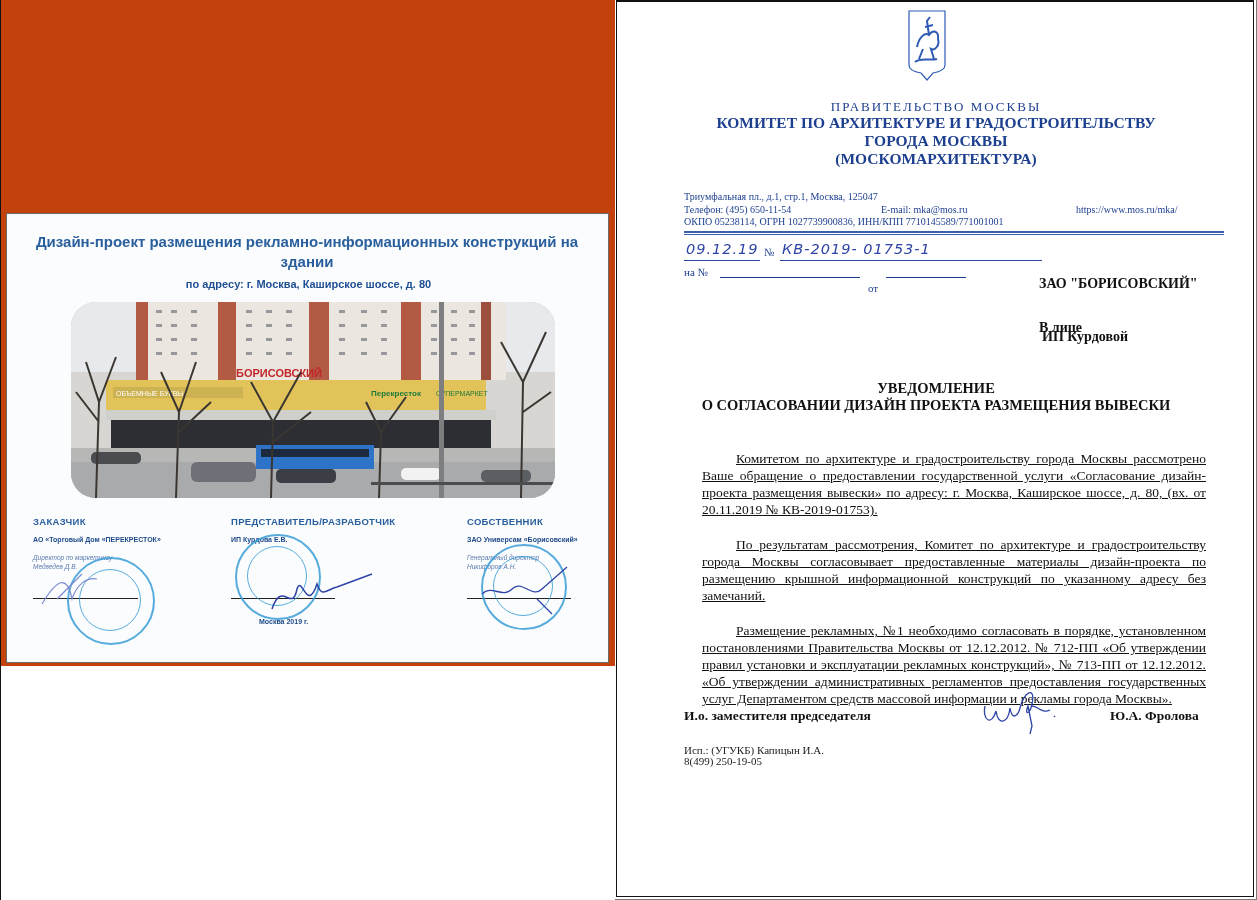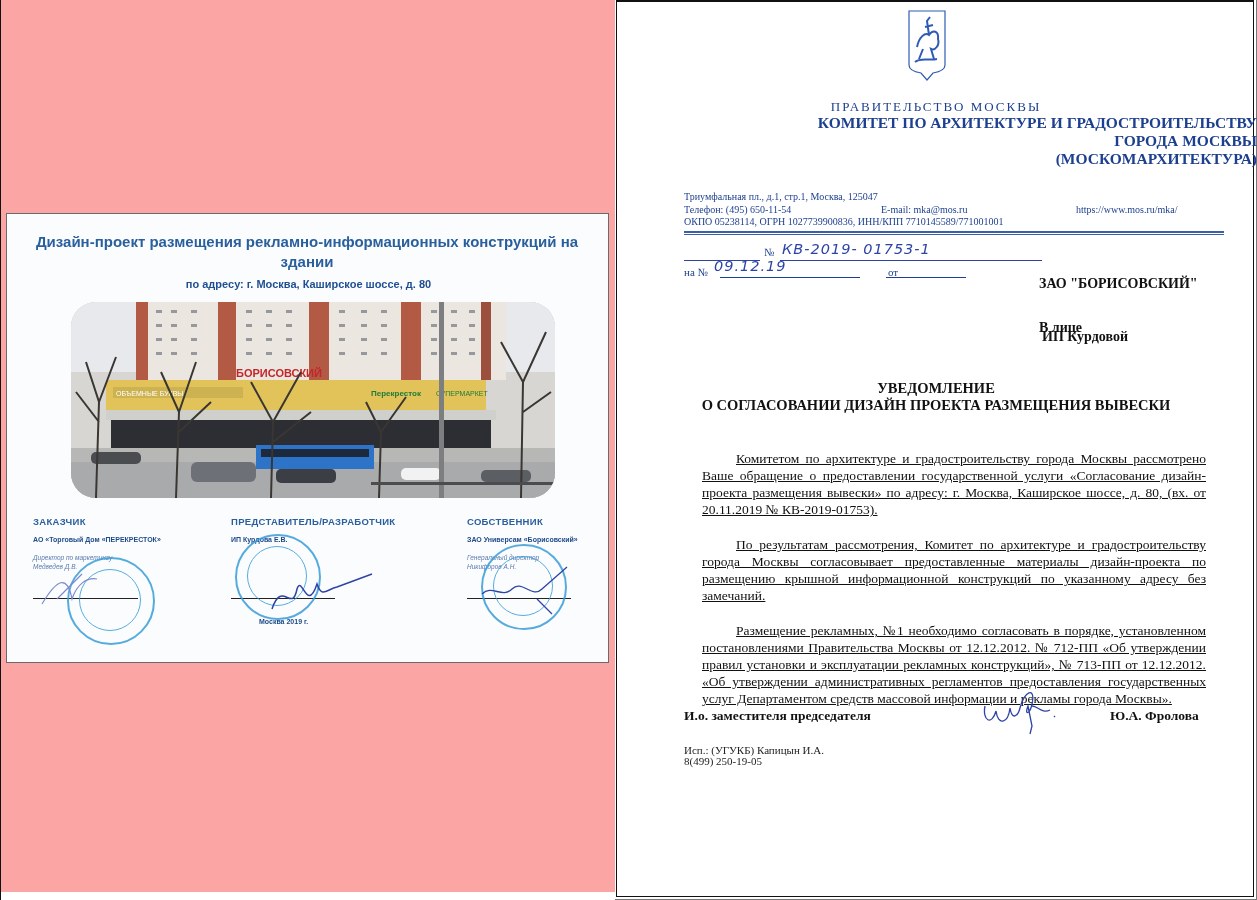--- a/index.html
+++ b/index.html
@@ -1,19 +1,19 @@
 <!DOCTYPE html>
 <html><head>
 <meta charset="utf-8">
 <style>
   html, body { margin:0; padding:0; }
   body { width:1257px; height:900px; background:#ffffff; position:relative; overflow:hidden; font-family:"Liberation Serif", serif; }
 
   
-  #left-page { position:absolute; left:0; top:0; width:615px; height:892px; background:#fca5a5; }
+  #left-page { position:absolute; left:0; top:0; width:615px; height:666px; background:#c2410c; }
   #left-page .left-border { position:absolute; left:0; top:0; width:1px; height:900px; background:#111; }
   #design-frame { position:absolute; left:6px; top:213px; width:603px; height:450px; border:1px solid #6b6b6b; background:#fbfcfd; box-sizing:border-box; }
   .dp-title { position:absolute; left:20px; top:18px; width:560px; text-align:center; color:#2a5f9e; font-family:"Liberation Sans", sans-serif; font-weight:bold; font-size:15px; line-height:20px; }
   .dp-address { position:absolute; left:0; top:64px; width:603px; text-align:center; color:#1f4f93; font-family:"Liberation Sans", sans-serif; font-weight:bold; font-size:11px; }
   #building-photo { position:absolute; left:64px; top:88px; width:484px; height:196px; overflow:hidden; background:#c9c9c6;border-radius:25px; }
 
   .party { position:absolute; top:302px; font-family:"Liberation Sans", sans-serif; color:#2a5f9e; }
   .party .role { font-weight:bold; font-size:9.5px; letter-spacing:0.3px; }
   .party .org { font-weight:bold; font-size:7px; margin-top:9px; color:#1e4a8a; }
   .party .pos { font-size:6.5px; margin-top:10px; color:#5a7ab0; line-height:9px; font-style:italic; }
@@ -21,21 +21,21 @@
   .stamp { position:absolute; border-radius:50%; border:2px solid #3a9ed8; opacity:0.85; }
   .stamp-inner { position:absolute; border-radius:50%; border:1px solid #3a9ed8; }
   .place-date { position:absolute; font-family:"Liberation Sans", sans-serif; font-weight:bold; font-size:7px; color:#1e4a8a; }
 
   
   #right-page { position:absolute; left:615px; top:0; width:642px; height:808px; background:#fff; }
   #right-page .frame { position:absolute; left:1px; top:0; width:638px; height:897px; border:1px solid #111; border-top:2px solid #111; box-sizing:border-box; }
   #right-page .frame2 { position:absolute; left:0px; top:0; width:642px; height:900px; border-right:1px solid #777; border-bottom:1px solid #777; box-sizing:border-box; }
   #coat-of-arms { position:absolute; left:292px; top:7px; width:40px; height:74px; }
   .gov { position:absolute; left:0; top:99px; width:642px; text-align:center; color:#1d3f8f; font-size:13px; letter-spacing:2px; }
-  .committee { position:absolute; left:0; top:114px; width:642px; text-align:right; color:#1d3f8f; font-weight:bold; font-size:15.5px; line-height:18px; }
+  .committee { position:absolute; left:0; top:114px; width:642px; text-align:center; color:#1d3f8f; font-weight:bold; font-size:15.5px; line-height:18px; }
   .contacts { position:absolute; left:69px; top:191px; color:#1d3f8f; font-size:10px; line-height:12.5px; width:540px; }
   .contacts .row { position:relative; height:12.5px; white-space:nowrap; }
   .contacts .email { position:absolute; left:197px; }
   .contacts .url { position:absolute; left:392px; }
   .hr-double { position:absolute; left:69px; top:231px; width:540px; height:4px; border-top:2px solid #3b5fa8; border-bottom:1px solid #3b5fa8; box-sizing:border-box; }
   .reg-row { position:absolute; left:69px; top:239px; width:360px; height:24px; }
   .hand { font-family:"DejaVu Sans", sans-serif; font-style:italic; color:#2d44a6; font-size:14.5px; letter-spacing:1px; position:absolute; }
   .reg-line { position:absolute; height:1px; background:#2d44a6; }
   .reg-no-label { position:absolute; color:#1d3f8f; font-size:11px; }
   .ref-row { position:absolute; left:69px; top:266px; color:#1d3f8f; font-size:11px; width:300px; height:16px; }
@@ -216,31 +216,31 @@
     <div class="row">
       <span>Телефон: (495) 650-11-54</span>
       <span class="email">E-mail: mka@mos.ru</span>
       <span class="url">https://www.mos.ru/mka/</span>
     </div>
     <div class="row">ОКПО 05238114, ОГРН 1027739900836, ИНН/КПП 7710145589/771001001</div>
   </div>
   <div class="hr-double"></div>
 
   <div class="reg-row">
-    <span class="hand" style="left:2px; top:19px;margin-left:28px;">09.12.19</span>
+    <span class="hand" style="left:2px; top:2px;">09.12.19</span>
     <div class="reg-line" style="left:0; top:21px; width:76px;"></div>
     <span class="reg-no-label" style="left:80px; top:7px;">№</span>
     <span class="hand" style="left:98px; top:2px;">КВ-2019- 01753-1</span>
     <div class="reg-line" style="left:96px; top:21px; width:262px;"></div>
   </div>
 
   <div class="ref-row">
     <span style="position:absolute; left:0; top:0;">на №</span>
     <div class="reg-line" style="left:36px; top:11px; width:140px; background:#1d3f8f;"></div>
-    <span style="position:absolute; left:184px; top:0;margin-left:20px;">от</span>
+    <span style="position:absolute; left:184px; top:16px;">от</span>
     <div class="reg-line" style="left:202px; top:11px; width:80px; background:#1d3f8f;"></div>
   </div>
 
   <div class="addressee" style="top:276px;">ЗАО "БОРИСОВСКИЙ"</div>
   <div class="addressee" style="top:312px;margin-top:8px;">В лице</div>
   <div class="addressee" style="top:329px; left:427px;">ИП Курдовой</div>
 
   <div class="notice-title">
     <div>УВЕДОМЛЕНИЕ</div>
     <div>О СОГЛАСОВАНИИ ДИЗАЙН ПРОЕКТА РАЗМЕЩЕНИЯ ВЫВЕСКИ</div>

